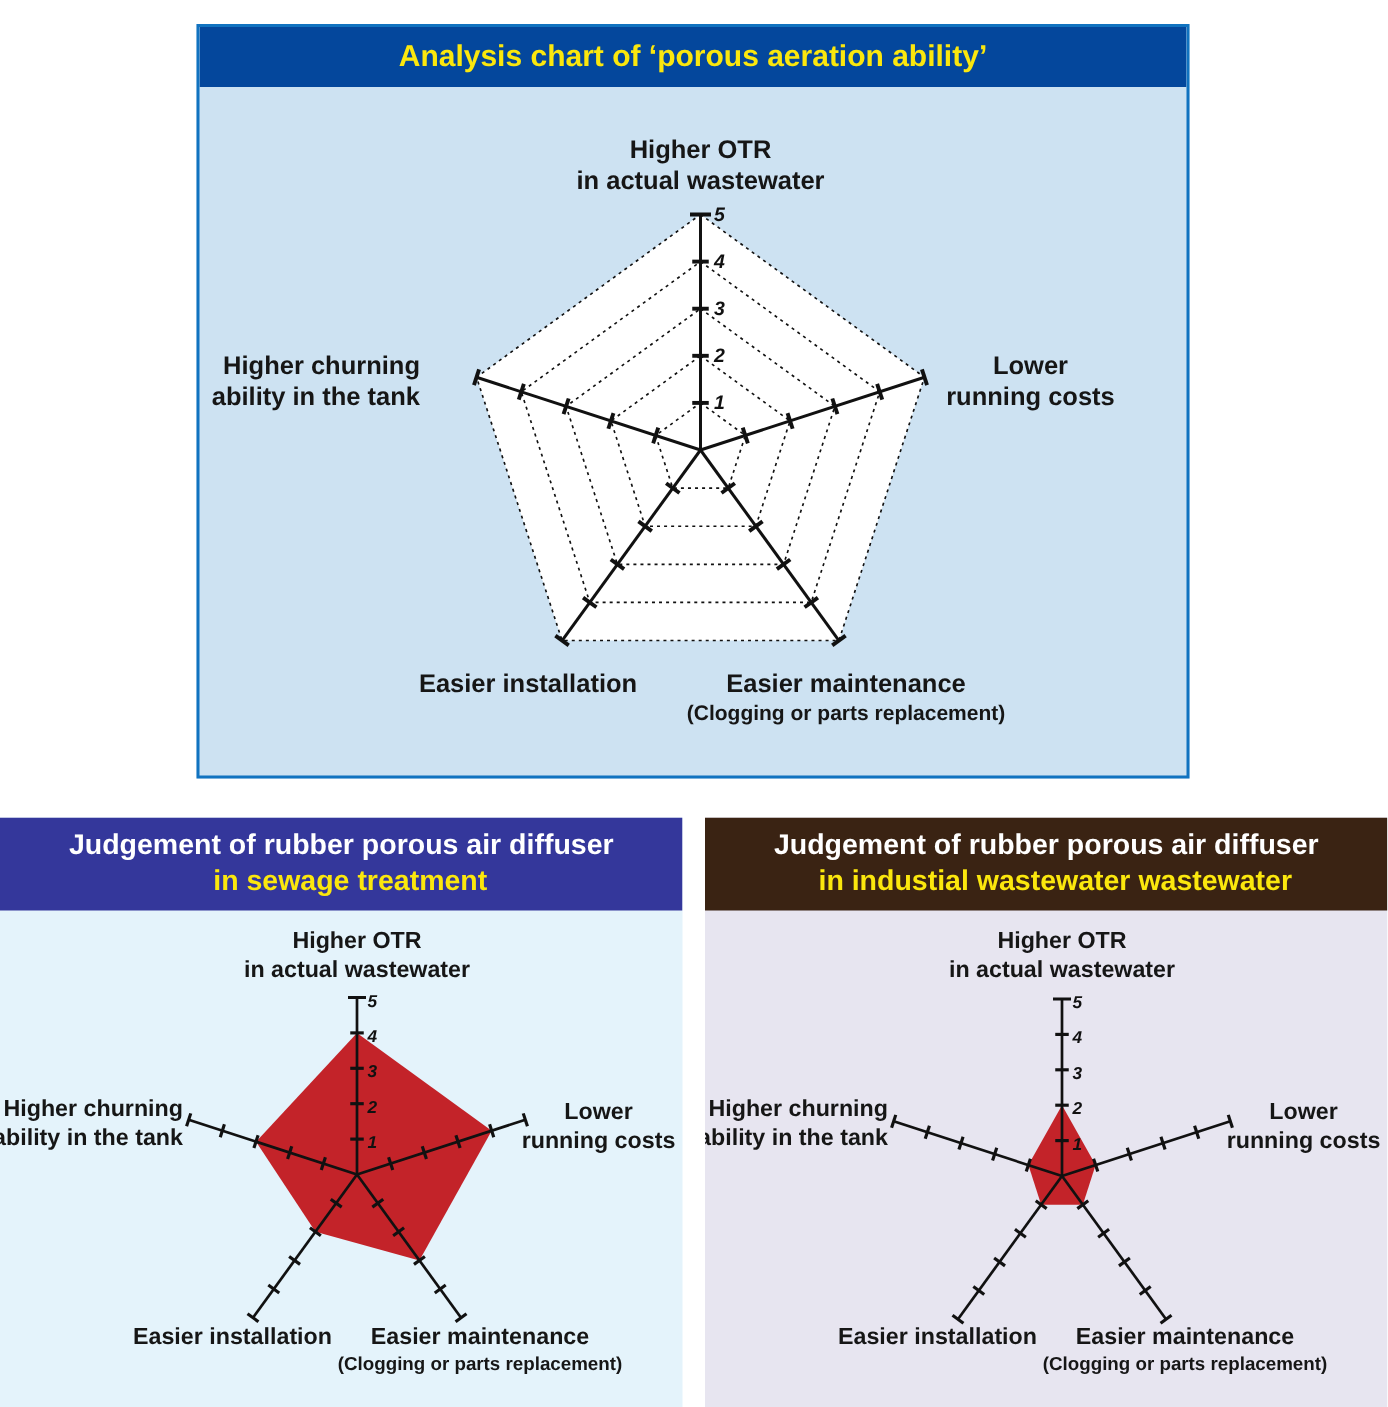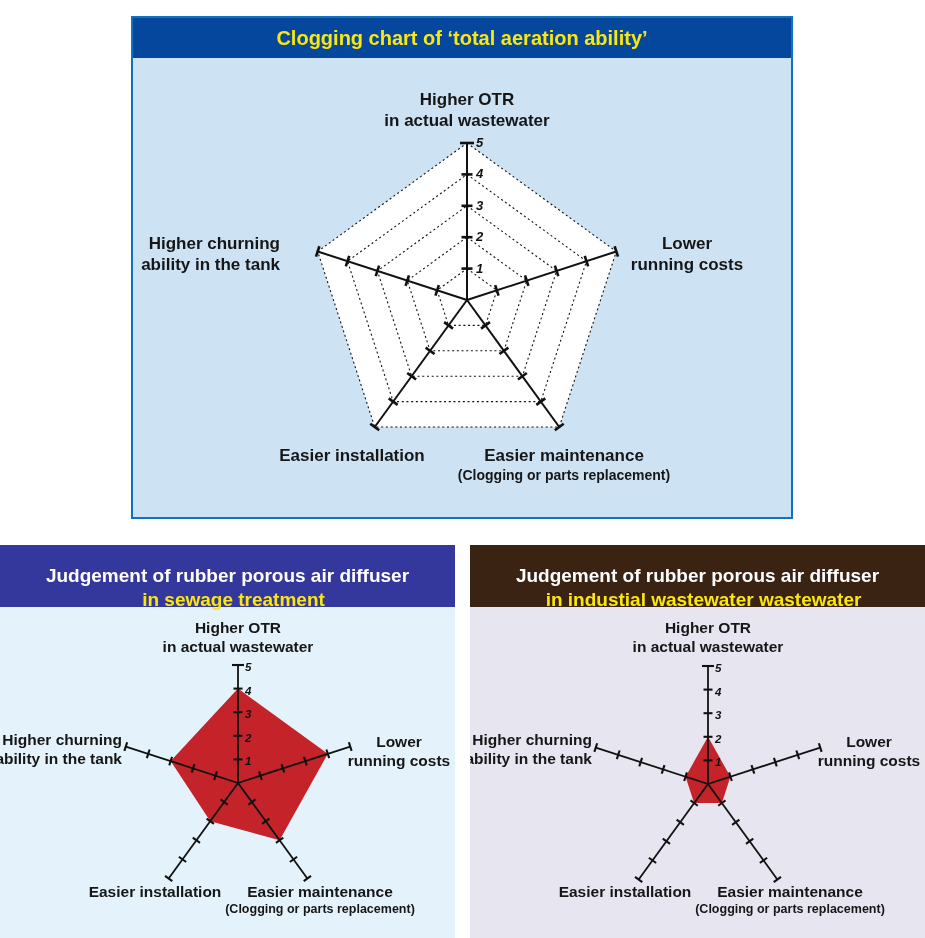--- a/index.html
+++ b/index.html
@@ -5,21 +5,21 @@
   html,body{margin:0;padding:0;background:#ffffff;}
   body{width:925px;height:938px;position:relative;font-family:"Liberation Sans",sans-serif;}
   .panel{position:absolute;overflow:hidden;}
   #panel-top{left:131px;top:16px;width:662px;height:503px;border:2px solid #1173c0;box-sizing:border-box;background:#cde2f2;}
   #panel-top .header{height:40px;background:#04479c;display:flex;align-items:center;justify-content:center;}
   #panel-top .header .title{color:#fbe70d;font-size:20px;font-weight:bold;}
   #panel-bl{left:0;top:545px;width:455px;height:393px;background:#e4f3fb;}
   #panel-br{left:470px;top:545px;width:455px;height:393px;background:#e7e5f0;}
   #panel-bl .header{height:62px;background:#34379b;}
   #panel-br .header{height:62px;background:#3a2313;}
-  .header2{box-sizing:border-box;padding-top:19px;text-align:center;}
+  .header2{box-sizing:border-box;padding-top:7px;text-align:center;}
   .hline1{color:#ffffff;font-size:19px;font-weight:bold;line-height:24px;}
   .hline2{color:#fbe70d;font-size:19px;font-weight:bold;line-height:24px;margin-left:12px;}
   svg.radar{position:absolute;left:0;top:0;pointer-events:none;}
   #panel-top svg.radar{top:0;}
   .axlabel{position:absolute;font-weight:bold;color:#161616;text-align:center;line-height:1.22;z-index:3;}
   
   .t-otr{left:334px;top:72px;transform:translateX(-50%);font-size:17px;white-space:nowrap;}
   .t-running{left:554px;top:216px;transform:translateX(-50%);font-size:17px;white-space:nowrap;}
   .t-churning{right:511px;top:216px;text-align:right;font-size:17px;white-space:nowrap;}
   .t-install{left:219px;top:428px;transform:translateX(-50%);font-size:17px;white-space:nowrap;}
@@ -31,21 +31,21 @@
   .b-churning{right:333px;top:186px;text-align:right;font-size:15.5px;white-space:nowrap;}
   .b-install{left:155px;top:338px;transform:translateX(-50%);font-size:15.5px;white-space:nowrap;}
   .b-maint{left:320px;top:338px;transform:translateX(-50%);font-size:15.5px;white-space:nowrap;}
   .b-maint .sub{font-size:12.5px;}
 </style>
 </head>
 <body>
 
 <div class="panel" id="panel-top">
   <div class="header">
-    <span class="title">Clogging chart of ‘total aeration ability’</span>
+    <span class="title">Analysis chart of ‘porous aeration ability’</span>
   </div>
   <svg class="radar" id="svg-analysis" width="658" height="459" viewBox="0 0 658 459">
       <polygon points="334.0,125.0 483.3,233.5 426.3,409.0 241.7,409.0 184.7,233.5" fill="#ffffff" stroke="none"></polygon>
       <polygon points="334.0,250.6 363.9,272.3 352.5,307.4 315.5,307.4 304.1,272.3" fill="none" stroke="#111111" stroke-width="1.1" stroke-dasharray="2 2.7"></polygon>
       <polygon points="334.0,219.2 393.7,262.6 370.9,332.8 297.1,332.8 274.3,262.6" fill="none" stroke="#111111" stroke-width="1.1" stroke-dasharray="2 2.7"></polygon>
       <polygon points="334.0,187.8 423.6,252.9 389.4,358.2 278.6,358.2 244.4,252.9" fill="none" stroke="#111111" stroke-width="1.1" stroke-dasharray="2 2.7"></polygon>
       <polygon points="334.0,156.4 453.5,243.2 407.8,383.6 260.2,383.6 214.5,243.2" fill="none" stroke="#111111" stroke-width="1.1" stroke-dasharray="2 2.7"></polygon>
       <polygon points="334.0,125.0 483.3,233.5 426.3,409.0 241.7,409.0 184.7,233.5" fill="none" stroke="#111111" stroke-width="1.1" stroke-dasharray="2 2.7"></polygon>
       <line x1="334" y1="282" x2="334" y2="125" stroke="#111111" stroke-width="2"></line>
       <line x1="328.5" y1="250.6" x2="339.5" y2="250.6" stroke="#111111" stroke-width="2.6"></line>

